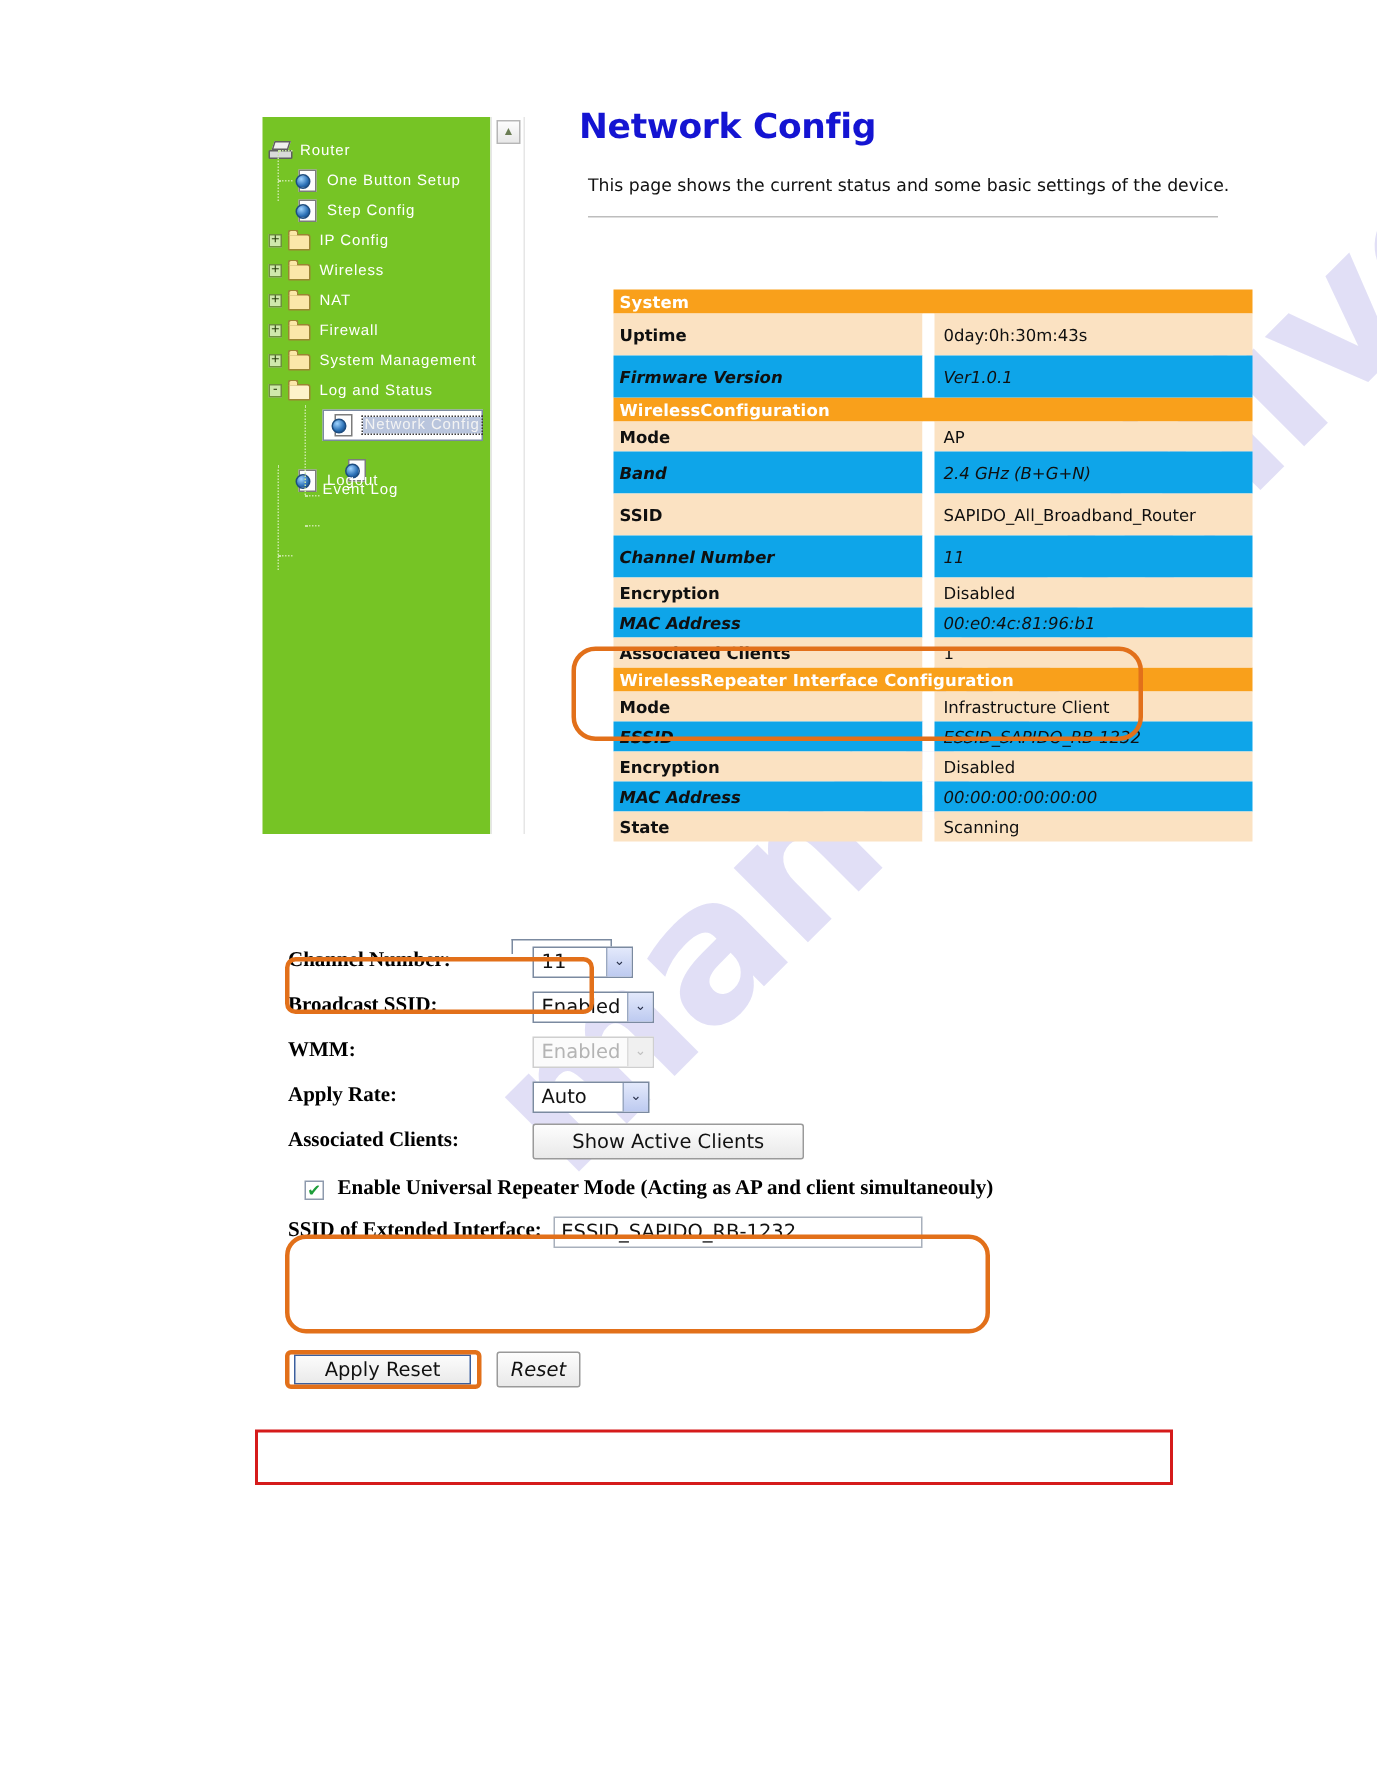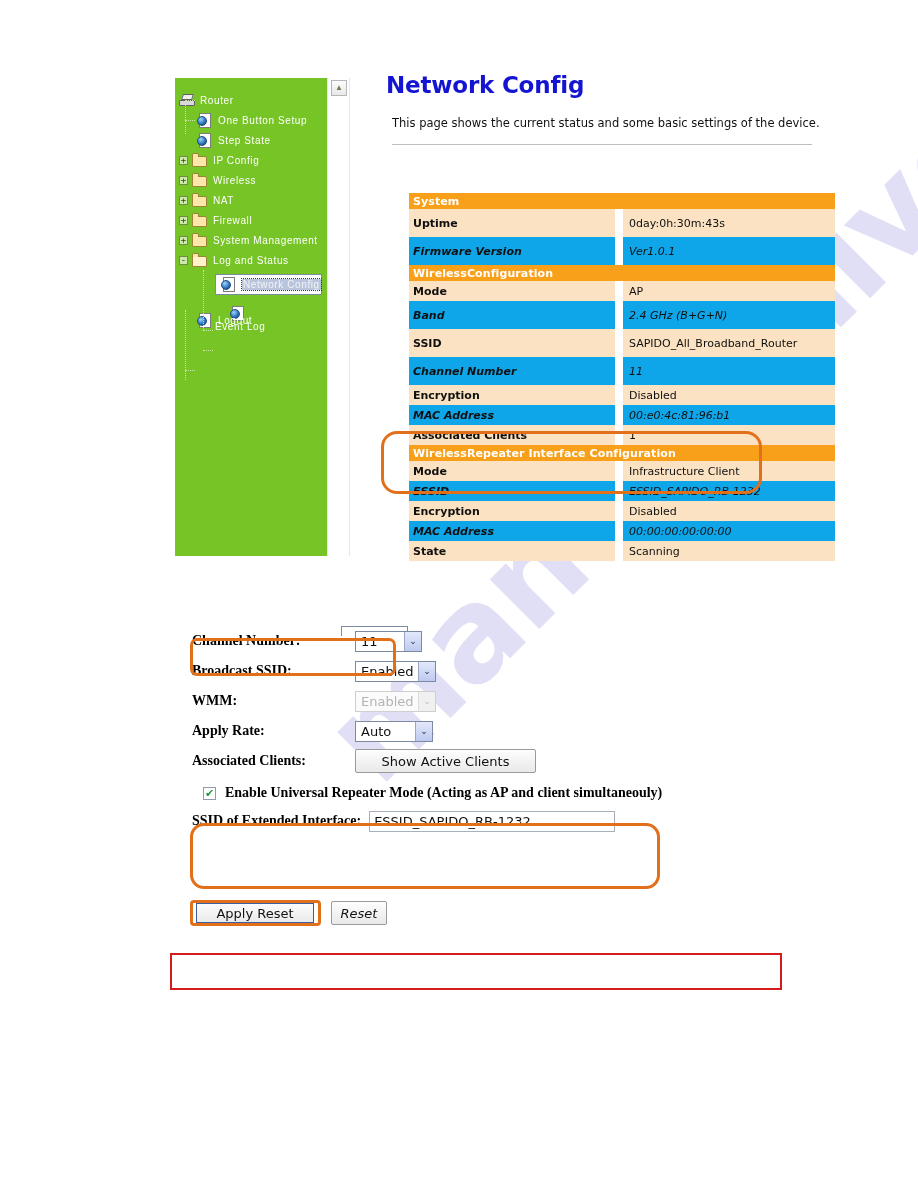--- a/index.html
+++ b/index.html
@@ -553,21 +553,21 @@
   <div id="tree"><div class="tnode" style="left: 4px; top: 12px;">
         <div class="ico router"></div>
         <div class="tlabel">Router</div>
       </div><div class="tnode" style="left: 22px; top: 32px;">
         <div style="width: 0px;"></div>
         <div class="ico page"></div>
         <div class="tlabel">One Button Setup</div>
       </div><div class="tnode" style="left: 22px; top: 52px;">
         <div style="width: 0px;"></div>
         <div class="ico page"></div>
-        <div class="tlabel">Step State</div>
+        <div class="tlabel">Step Config</div>
       </div><div class="tnode" style="left: 4px; top: 72px;">
         <div class="plusbox">+</div>
         <div class="ico folder"></div>
         <div class="tlabel">IP Config</div>
       </div><div class="tnode" style="left: 4px; top: 92px;">
         <div class="plusbox">+</div>
         <div class="ico folder"></div>
         <div class="tlabel">Wireless</div>
       </div><div class="tnode" style="left: 4px; top: 112px;">
         <div class="plusbox">+</div>

